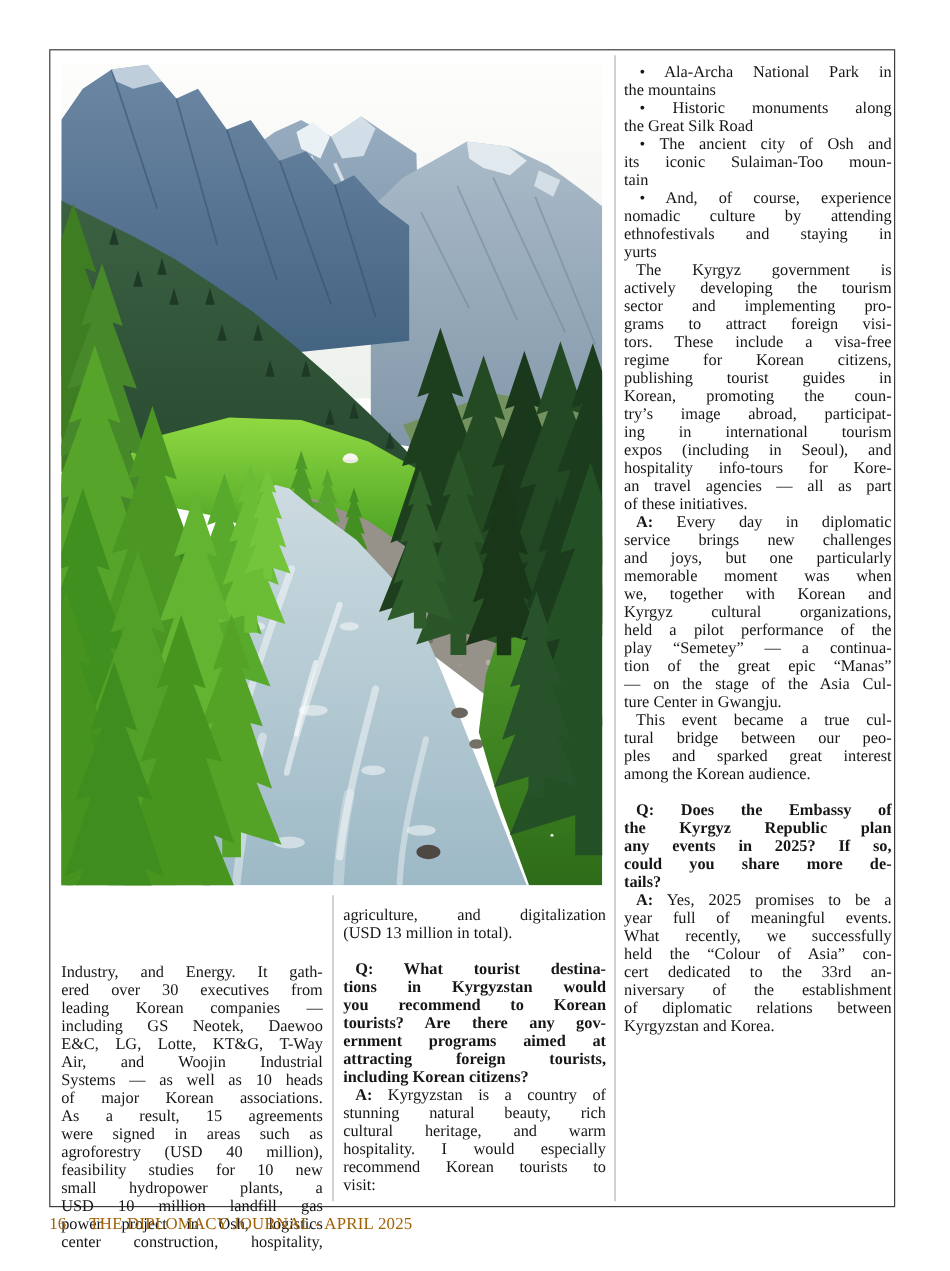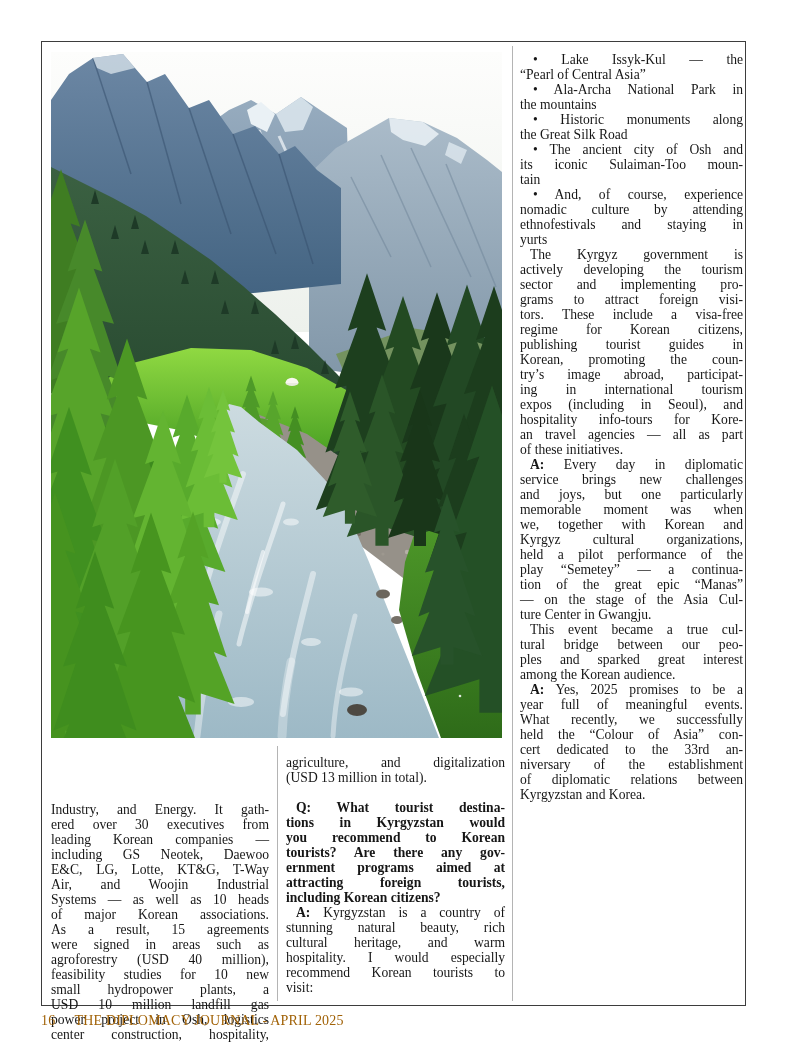--- a/index.html
+++ b/index.html
@@ -264,24 +264,20 @@
         <div class="line first-indent"><b>A:</b> Kyrgyzstan is a country of</div>
         <div class="line">stunning natural beauty, rich</div>
         <div class="line">cultural heritage, and warm</div>
         <div class="line">hospitality. I would especially</div>
         <div class="line">recommend Korean tourists to</div>
         <div class="line endpara">visit:</div>
       </div>
     </div>
   <div class="col col-right">
       <div class="block bullet">
-        <div class="line first-bullet">• Lake Issyk-Kul — the</div>
-        <div class="line endpara">“Pearl of Central Asia”</div>
-      </div>
-      <div class="block bullet">
         <div class="line first-bullet">• Ala-Archa National Park in</div>
         <div class="line endpara">the mountains</div>
       </div>
       <div class="block bullet">
         <div class="line first-bullet">• Historic monuments along</div>
         <div class="line endpara">the Great Silk Road</div>
       </div>
       <div class="block bullet">
         <div class="line first-bullet">• The ancient city of Osh and</div>
         <div class="line">its iconic Sulaiman-Too moun-</div>
@@ -321,20 +317,27 @@
         <div class="line">tion of the great epic “Manas”</div>
         <div class="line">— on the stage of the Asia Cul-</div>
         <div class="line endpara">ture Center in Gwangju.</div>
       </div>
       <div class="block body-indent">
         <div class="line first-indent">This event became a true cul-</div>
         <div class="line">tural bridge between our peo-</div>
         <div class="line">ples and sparked great interest</div>
         <div class="line endpara">among the Korean audience.</div>
       </div>
+      <div class="block q gap">
+        <div class="line first-indent">Q: Does the Embassy of</div>
+        <div class="line">the Kyrgyz Republic plan</div>
+        <div class="line">any events in 2025? If so,</div>
+        <div class="line">could you share more de-</div>
+        <div class="line endpara">tails?</div>
+      </div>
       <div class="block a">
         <div class="line first-indent"><b>A:</b> Yes, 2025 promises to be a</div>
         <div class="line">year full of meaningful events.</div>
         <div class="line">What recently, we successfully</div>
         <div class="line">held the “Colour of Asia” con-</div>
         <div class="line">cert dedicated to the 33rd an-</div>
         <div class="line">niversary of the establishment</div>
         <div class="line">of diplomatic relations between</div>
         <div class="line endpara">Kyrgyzstan and Korea.</div>
       </div>

